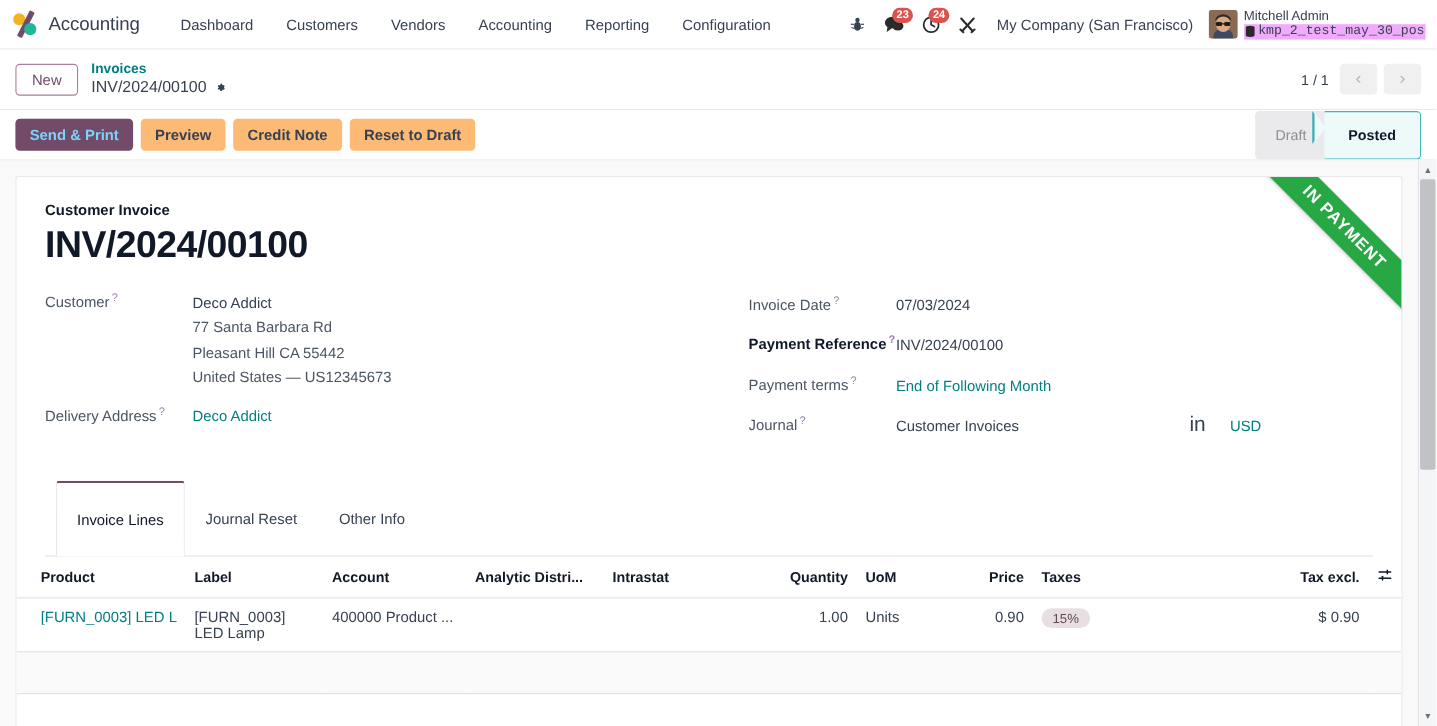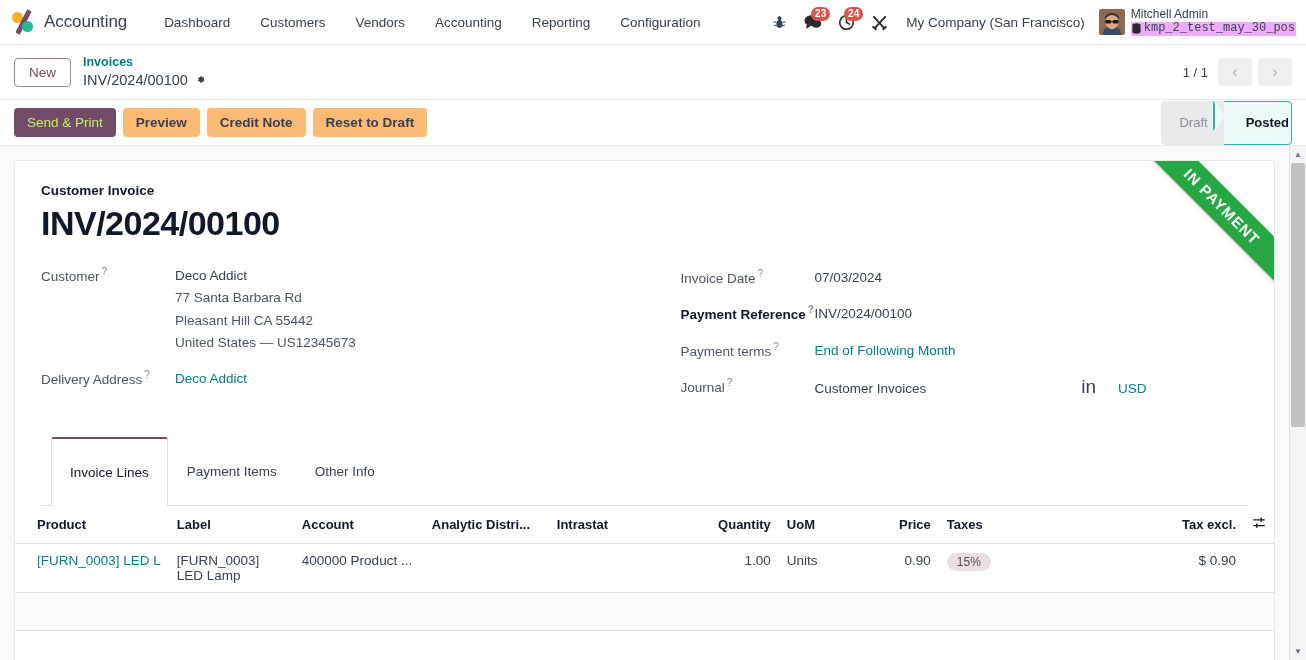--- a/index.html
+++ b/index.html
@@ -113,37 +113,37 @@
   
   .action-bar {
     height: 46px; display: flex; align-items: center;
     padding: 0 14px; background: #fff;
     border-bottom: 1px solid #e7e9ed;
   }
   .btn {
     font-size: 13.5px; padding: 7px 13px; border-radius: 4px;
     border: none; cursor: pointer; margin-right: 7px;
   }
-  .btn-primary { background: #714b67; color: #bef264; font-weight: 400; }
+  .btn-primary { background: #714b67; color: #7dd3fc; font-weight: 700; }
   .btn-secondary { background: #fdba74; color: #374151; font-weight: 700; }
 
   .statusbar { margin-left: auto; display: flex; align-items: stretch; }
   .status-wrap {
     display: flex; border-radius: 4px; overflow: hidden;
     background: #eaeaec; height: 44px;
   }
   .status-step {
     display: flex; align-items: center; padding: 0 16px 0 22px;
     font-size: 13px; color: #8c8f94; position: relative; font-weight: 400;
   }
   .status-step:first-child { padding-left: 18px; }
   .status-step.active {
     background: #eefafa; color: #111827; font-weight: 700;
     border: 1px solid #2eafb5; border-left: none;
-    border-radius: 0 4px 4px 0; padding-right: 2px;
+    border-radius: 0 4px 4px 0; padding-right: 22px;
   }
   .status-step.active::before {
     content: ""; position: absolute; left: -11px; top: -1px;
     width: 0; height: 0;
     border-top: 15px solid transparent;
     border-bottom: 15px solid transparent;
     border-left: 11px solid #2eafb5;
   }
   .status-step.active::after {
     content: ""; position: absolute; left: -9px; top: 0px;
@@ -439,21 +439,21 @@
                 <span class="journal-val">Customer Invoices</span>
                 <span class="journal-in">in</span>
                 <span class="journal-cur">USD</span>
               </div>
             </div>
           </div>
         </div>
 
         <div class="tabs">
           <div class="tab active">Invoice Lines</div>
-          <div class="tab">Payment Items</div>
+          <div class="tab">Journal Reset</div>
           <div class="tab">Other Info</div>
         </div>
       </div>
 
       <table class="lines">
         <thead>
           <tr>
             <th style="width:130px;padding-left:22px;">Product</th>
             <th style="width:125px;">Label</th>
             <th style="width:130px;">Account</th>

